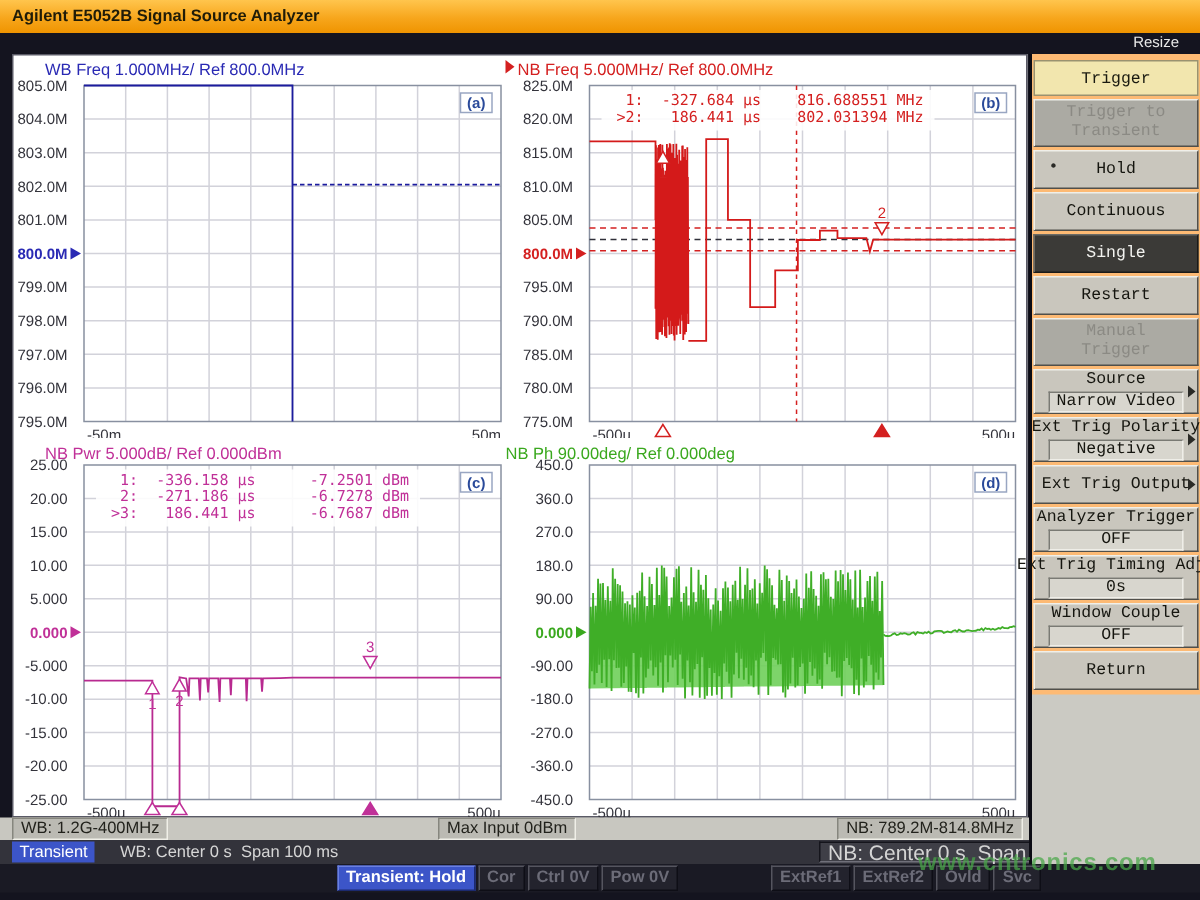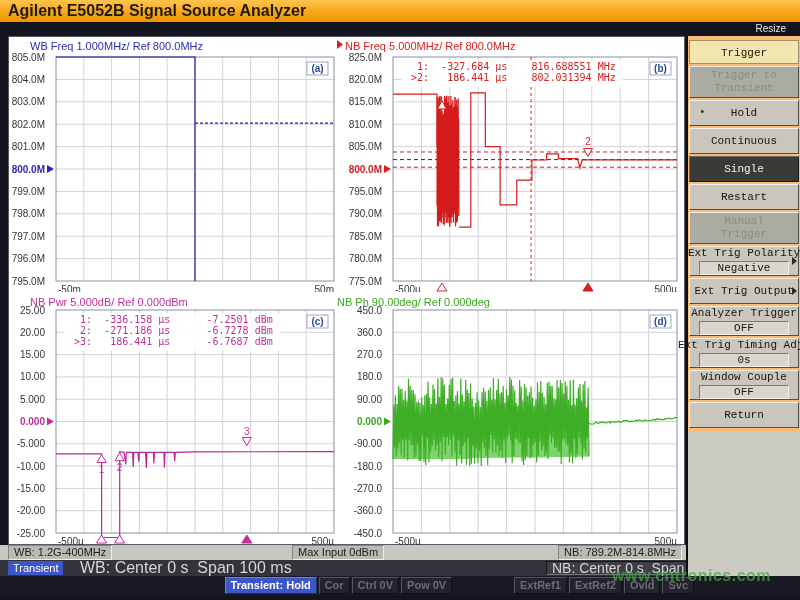--- a/index.html
+++ b/index.html
@@ -1,32 +1,32 @@
 <!DOCTYPE html>
 <html><head>
 <meta charset="utf-8">
 <style>
   html,body{margin:0;padding:0;background:#000;}
   .screen{position:relative;width:800px;height:600px;background:#14141f;overflow:hidden;
           font-family:"Liberation Sans",sans-serif;-webkit-font-smoothing:antialiased;}
   .titlebar{position:absolute;left:0;top:0;width:800px;height:22px;
             background:linear-gradient(180deg,#ffc54d 0%,#f7a61c 55%,#ef9400 100%);
-            color:#201c08;font-weight:bold;font-size:16px;line-height:22px;padding-left:8px;box-sizing:border-box;}
+            color:#201c08;font-weight:bold;font-size:11px;line-height:22px;padding-left:8px;box-sizing:border-box;}
   .subbar{position:absolute;left:0;top:22px;width:800px;height:14px;background:#14141f;text-decoration:underline;}
   .resize{position:absolute;right:14px;top:1px;color:#e8e8e8;font-size:10px;}
   .plotpanel{position:absolute;left:8px;top:36px;width:677px;height:509px;background:#fff;border:1px solid #5a5a66;box-sizing:border-box;}
   #charts{position:absolute;left:0;top:0;width:800px;height:600px;pointer-events:none;}
   #charts svg{position:absolute;}
   .graybar{position:absolute;left:0;top:545px;width:686px;height:15px;background:#c8c7c0;}
   .sunkbox{position:absolute;top:0;height:13px;line-height:13px;font-size:11px;color:#22221c;background:#bbbab3;
            border:1px solid;border-color:#86867e #f0efe8 #f0efe8 #86867e;padding:0 5px;white-space:nowrap;}
   .sweepbar{position:absolute;left:0;top:560px;width:686px;height:16px;background:#33333b;}
   .mode-chip{position:absolute;left:8px;top:1px;height:14px;line-height:14px;background:#3c55c8;color:#fff;
              font-size:11px;padding:0 5px;}
-  .wb-sweep{position:absolute;left:80px;top:0;height:16px;line-height:16px;color:#d6d6d6;font-size:16px;white-space:nowrap;}
+  .wb-sweep{position:absolute;left:80px;top:0;height:16px;line-height:16px;color:#d6d6d6;font-size:11px;white-space:nowrap;}
   .nb-sweep{position:absolute;left:546px;top:1px;height:12px;line-height:12px;color:#d4d4d4;font-size:14px;
             background:#3f3f47;border:1px solid;border-color:#15151c #70707a #70707a #15151c;padding:0 5px;white-space:nowrap;}
   .bottombar{position:absolute;left:0;top:576px;width:800px;height:19px;background:#1a1a24;}
   .chips{position:absolute;right:106px;top:1px;display:flex;gap:2px;font-weight:bold;}
   .chip{height:15px;line-height:15px;font-size:11px;padding:0 5px;border:1px solid;white-space:nowrap;}
   .chip.blue{background:#3c55c8;color:#fff;border-color:#6a80e0 #1c2a70 #1c2a70 #6a80e0;}
   .chip.dim{background:#23232d;color:#6c6c78;border-color:#55555f #0e0e16 #0e0e16 #55555f;}
   .chip.yellow{background:#d8d24e;color:#191908;border-color:#f0ecaa #8a8420 #8a8420 #f0ecaa;margin-top:48px;}
   .date-area{position:absolute;right:0;top:0;width:104px;height:19px;background:#b6b5ae;}
   .datebox{position:absolute;right:2px;top:1px;height:14px;line-height:14px;font-size:11px;color:#22222a;
@@ -302,20 +302,25 @@
             <div>Single</div>
           </div>
           <div class="sbtn" style="height: 26px;">
             <div>Restart</div>
           </div>
           <div class="sbtn disabled" style="height: 32px;">
             <div>Manual</div>
             <div>Trigger</div>
           </div>
           <div class="sbtn" style="height: 30px;">
+            <div>Source</div>
+            <div class="valuebox">Narrow Video</div>
+            <span class="arrow-icon"></span>
+          </div>
+          <div class="sbtn" style="height: 30px;">
             <div>Ext Trig Polarity</div>
             <div class="valuebox">Negative</div>
             <span class="arrow-icon"></span>
           </div>
           <div class="sbtn" style="height: 26px;">
             <div>Ext Trig Output</div>
             <span class="arrow-icon"></span>
           </div>
           <div class="sbtn" style="height: 30px;">
             <div>Analyzer Trigger</div>

